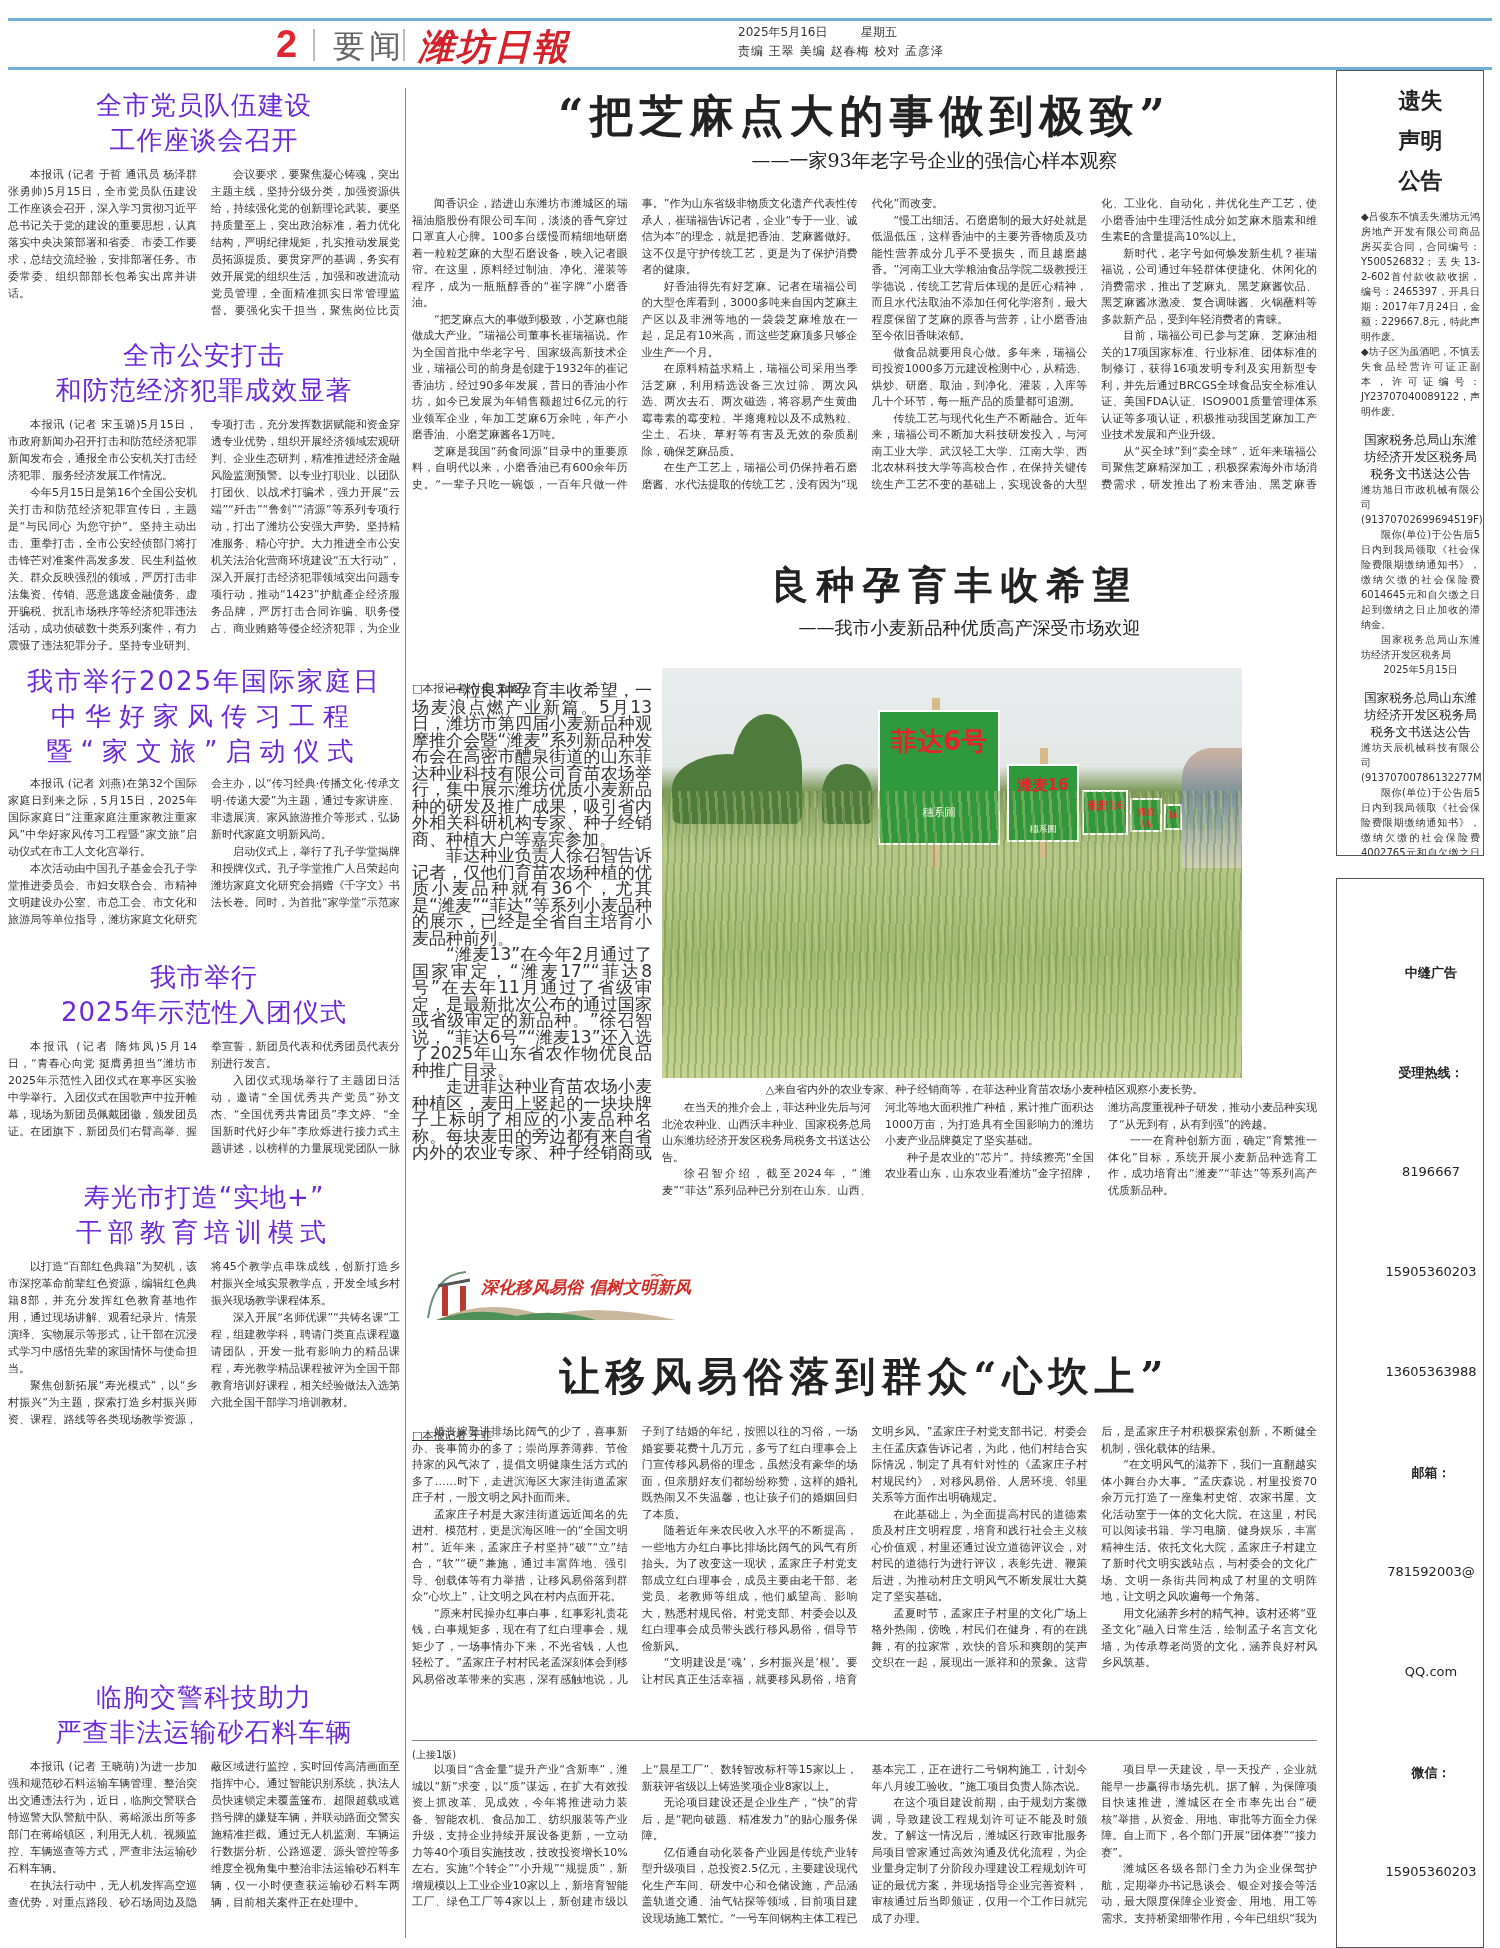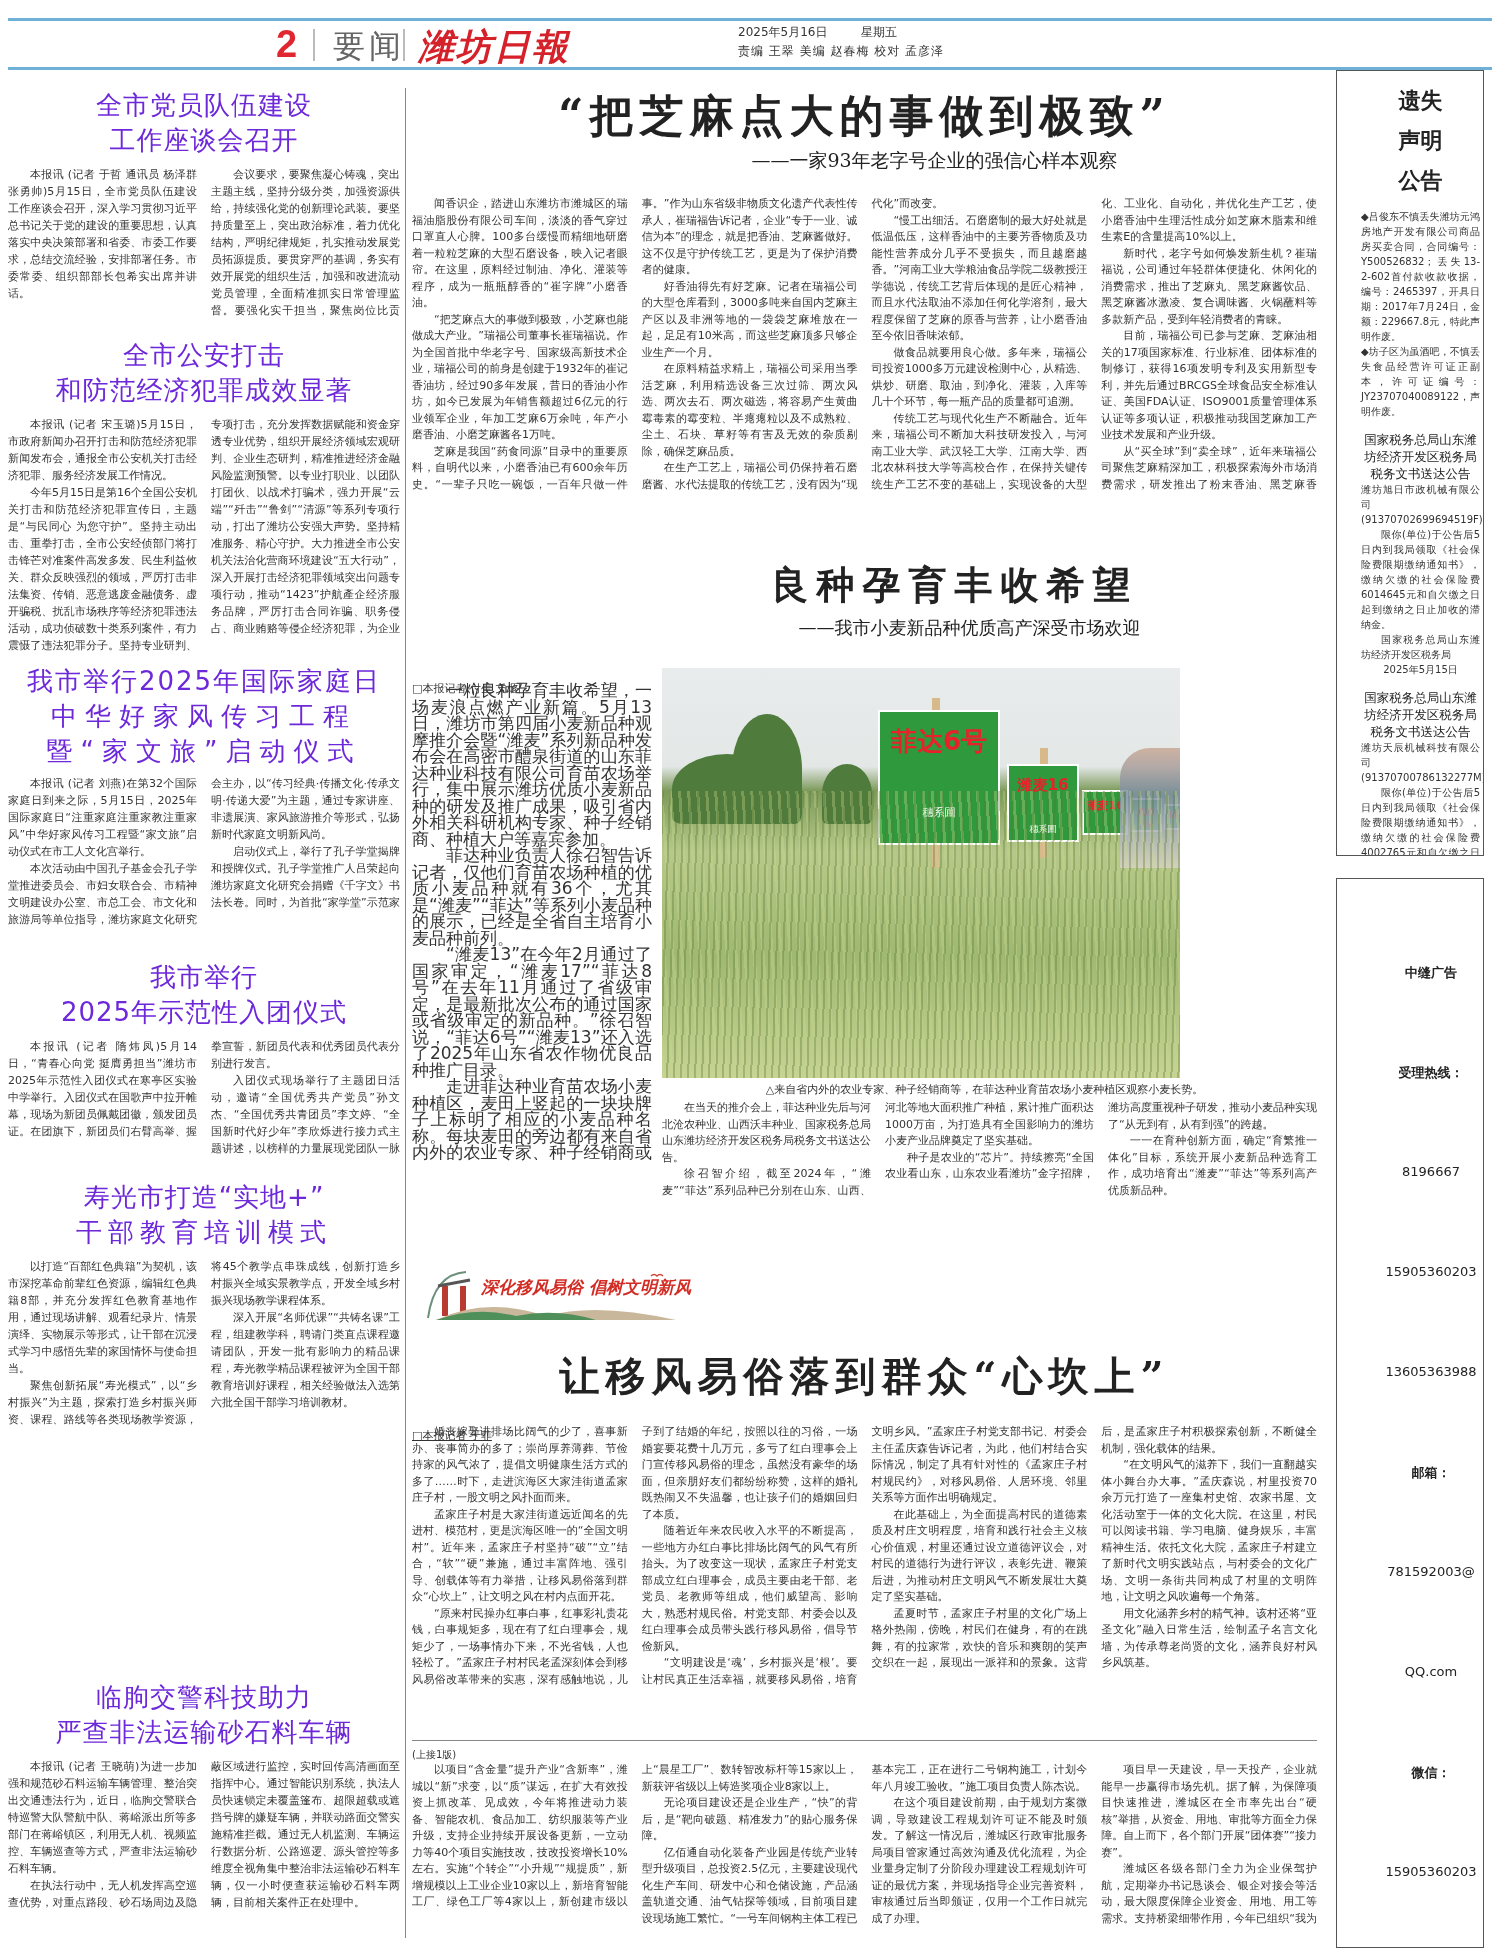--- a/index.html
+++ b/index.html
@@ -164,21 +164,21 @@
 
       <div class="body2" style="position:absolute;left:0;top:122px;width:240px;column-count:1;height:500px;overflow:hidden;font-size:17px;line-height:16.5px;">
         <p>一粒良种孕育丰收希望，一场麦浪点燃产业新篇。5月13日，潍坊市第四届小麦新品种观摩推介会暨“潍麦”系列新品种发布会在高密市醴泉街道的山东菲达种业科技有限公司育苗农场举行，集中展示潍坊优质小麦新品种的研发及推广成果，吸引省内外相关科研机构专家、种子经销商、种植大户等嘉宾参加。</p>
         <p>菲达种业负责人徐召智告诉记者，仅他们育苗农场种植的优质小麦品种就有36个，尤其是“潍麦”“菲达”等系列小麦品种的展示，已经是全省自主培育小麦品种前列。</p>
         <p>“潍麦13”在今年2月通过了国家审定，“潍麦17”“菲达8号”在去年11月通过了省级审定，是最新批次公布的通过国家或省级审定的新品种。”徐召智说，“菲达6号”“潍麦13”还入选了2025年山东省农作物优良品种推广目录。</p>
         <p>走进菲达种业育苗农场小麦种植区，麦田上竖起的一块块牌子上标明了相应的小麦品种名称。每块麦田的旁边都有来自省内外的农业专家、种子经销商或种植大户等在观察小麦长势，了解培育情况。</p>
         <p>“潍麦16”小麦是当天的明星品种之一。高密市农业农村局党组书记、局长贺瑞亮在推介会上介绍，2024年6月19日，潍坊市农业农村局组织专家对高密市醴泉街道张新庄村种植的100亩“潍麦16”小麦进行实打验收，经专家组面积测量、收获、称重、测水分、去杂等程序，最后测得平均亩产892.62公斤，实现潍坊小麦单产最高纪录。</p>
         <p>河北沧州种业有限公司董事长王金乐说，“潍麦16”具有抗冻、抗倒、高产等特点，通过与菲达种业的合作，他们已经在河北省大面积推广种植了该品种。</p>
       </div>
 
-      <div class="photo" style="left:250px;top:108px;width:518px;height:410px;">
+      <div class="photo" style="left:250px;top:108px;width:580px;height:410px;">
         <div class="tree" style="left:10px;width:110px;height:70px;"></div>
         <div class="tree" style="left:70px;width:70px;height:110px;"></div>
         <div class="tree" style="left:160px;width:50px;height:60px;"></div>
         <div class="post" style="left:270px;top:30px;height:170px;"></div>
         <div class="sign" style="left:216px;top:42px;width:122px;height:135px;font-size:26px;padding-top:12px;">
           <span>菲达6号</span>
           <small style="margin-top:46px;font-size:11px;">穗系圃</small>
         </div>
         <div class="post" style="left:378px;top:80px;height:110px;"></div>
         <div class="sign" style="left:345px;top:96px;width:72px;height:78px;font-size:15px;padding-top:10px;">

